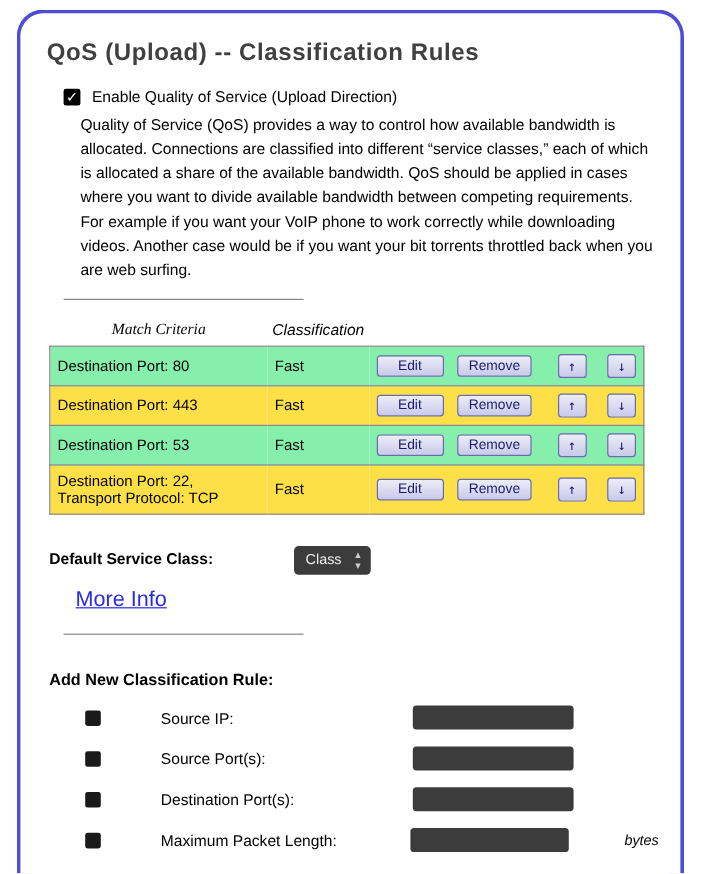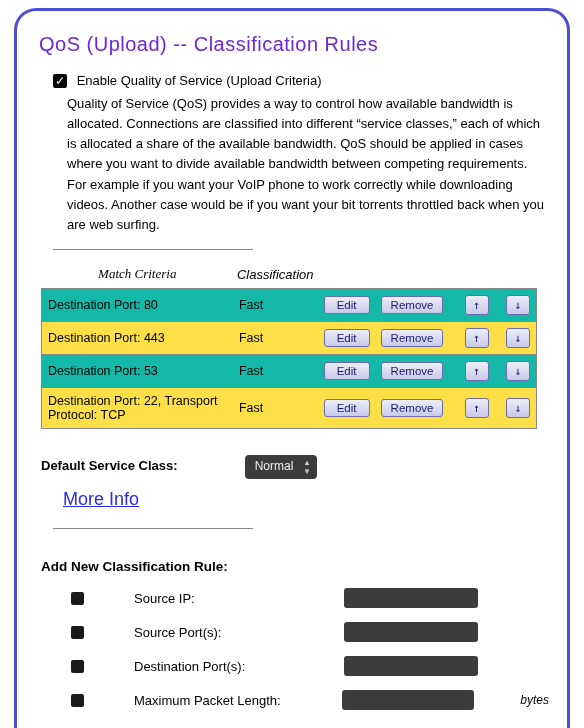--- a/index.html
+++ b/index.html
@@ -27,23 +27,23 @@
     border: 3px solid #4e4ed4;
     border-bottom: none;
     border-radius: 22px 22px 0 0;
     background: #fff;
     overflow: hidden;
   }
   .panel-inner {
     padding: 14px 18px 0 18px;
   }
   .title {
-    color: #6d28d9;
+    color: #404040;
     font-size: 20px;
-    font-weight: normal;
+    font-weight: bold;
     letter-spacing: 0.5px;
     margin: 8px 0 16px 4px;
   }
   .enable-row {
     margin-left: 18px;
     margin-bottom: 4px;
   }
   .checkbox {
     display: inline-block;
     width: 14px;
@@ -89,21 +89,21 @@
     font-weight: normal;
     text-align: center;
     padding: 6px 4px;
     font-size: 13px;
   }
   table.rules th.mc { width: 225px; font-family: Liberation Serif, serif; }
   table.rules th.cl { width: 60px; }
   table.rules tbody tr {
     border: 1px solid #888;
   }
-  table.rules tbody tr.alt { background: #14b8a6; }
+  table.rules tbody tr.alt { background: #86efac; }
   table.rules tbody tr.norm { background: #fde047; }
   table.rules td {
     padding: 6px 6px;
     font-size: 12.5px;
     vertical-align: middle;
   }
   table.rules td.mc { width: 223px; }
   table.rules td.cl { width: 56px; }
   table.rules td.btns { text-align: left; white-space: nowrap; }
 
@@ -113,21 +113,21 @@
     border: 1px solid #6b6bb5;
     border-radius: 3px;
     font-size: 11.5px;
     color: #1a1a6e;
     text-align: center;
     padding: 2px 0;
     vertical-align: middle;
     cursor: pointer;
     box-sizing: border-box;
   }
-  .btn-edit { width: 46px; margin-right: 8px; }
+  .btn-edit { width: 56px; margin-right: 8px; }
   .btn-remove { width: 62px; margin-right: 18px; }
   .btn-arrow { width: 24px; margin-right: 14px; font-family: monospace; }
   .btn-arrow:last-child { margin-right: 0; }
 
   .default-row {
     margin: 26px 0 0 6px;
   }
   .default-label {
     display: inline-block;
     width: 200px;
@@ -204,21 +204,21 @@
 <body>
 
 <div class="outer">
   <div class="panel">
     <div class="panel-inner">
 
       <div class="title">QoS (Upload) -- Classification Rules</div>
 
       <div class="enable-row">
         <span class="checkbox">✓</span>
-        <span class="enable-label">Enable Quality of Service (Upload Criteria)</span>
+        <span class="enable-label">Enable Quality of Service (Upload Direction)</span>
       </div>
 
       <div class="desc">Quality of Service (QoS) provides a way to control how available bandwidth is allocated. Connections are classified into different “service classes,” each of which is allocated a share of the available bandwidth. QoS should be applied in cases where you want to divide available bandwidth between competing requirements. For example if you want your VoIP phone to work correctly while downloading videos. Another case would be if you want your bit torrents throttled back when you are web surfing.</div>
 
       <hr class="hr-short">
 
       <table class="rules">
         <thead>
           <tr>
             <th class="mc">Match Criteria</th>
@@ -266,21 +266,21 @@
               <span class="btn btn-arrow">↑</span>
               <span class="btn btn-arrow">↓</span>
             </td>
           </tr>
         </tbody>
       </table>
 
       <div class="default-row">
         <span class="default-label">Default Service Class:</span>
         <span class="select">
-          <span>Normal</span>
+          <span>Class</span>
           <span class="caret">▴<br>▾</span>
         </span>
       </div>
 
       <div class="more-info">
         <a href="#">More Info</a>
       </div>
 
       <hr class="hr-short2">
 

